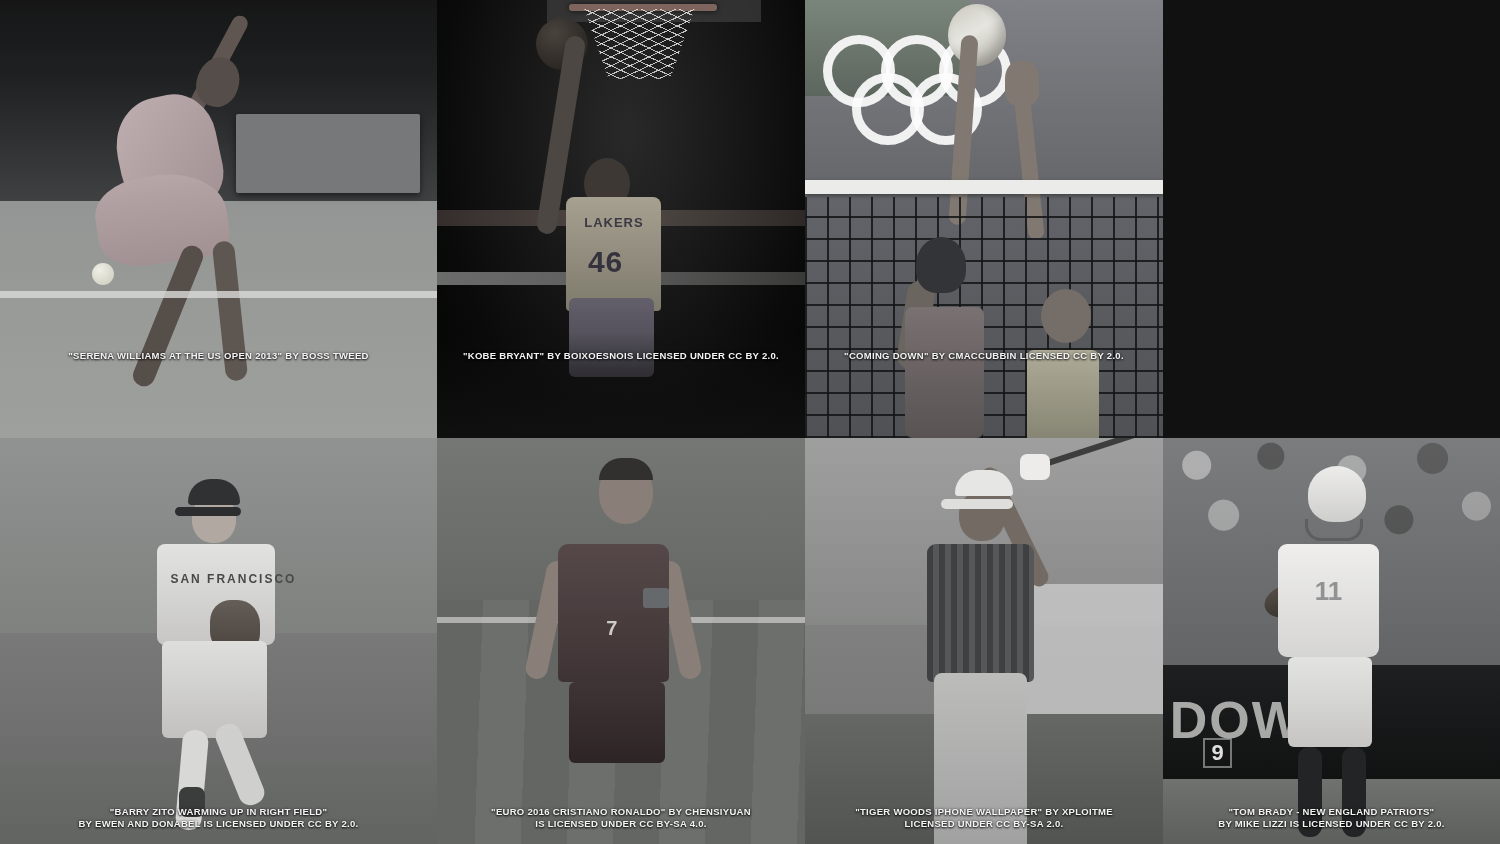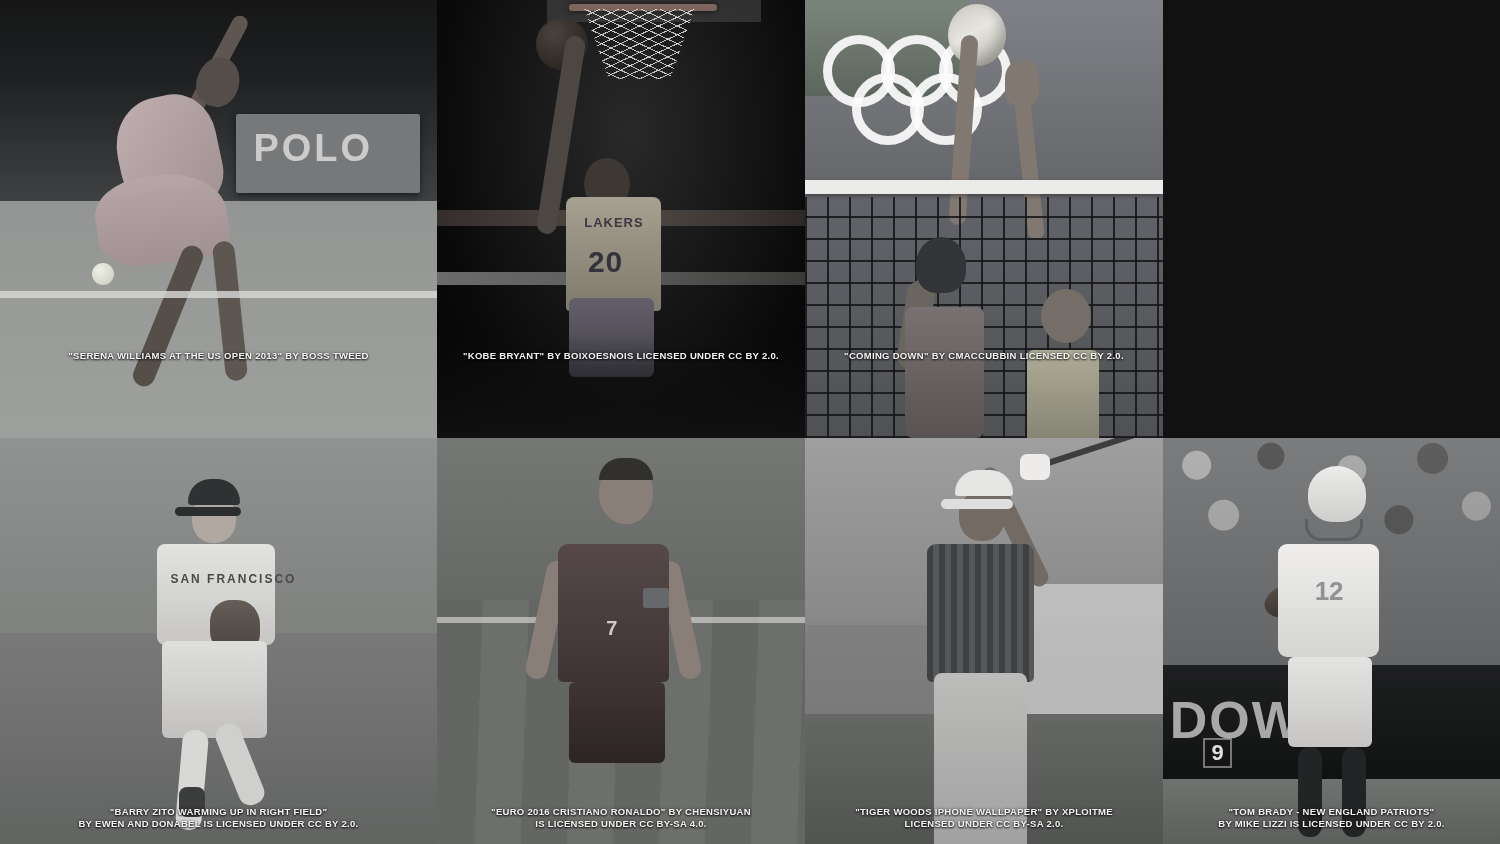--- a/index.html
+++ b/index.html
@@ -310,21 +310,20 @@
 </head>
 <body>
 
 <div id="stage">
 
   <div class="row row-top">
 
     <div class="panel p1" style="width:437px">
       <div class="wall"></div>
       <div class="box"></div>
-      <div class="polo">POLO</div>
       <div class="armU"></div>
       <div class="head"></div>
       <div class="torso"></div>
       <div class="skirt"></div>
       <div class="legA"></div>
       <div class="legB"></div>
       <div class="line"></div>
       <div class="ball"></div>
       <div class="caption">"SERENA WILLIAMS AT THE US OPEN 2013" BY BOSS TWEED</div>
     </div>
@@ -333,21 +332,21 @@
       <div class="board"></div>
       <div class="hoop"></div>
       <div class="net"></div>
       <div class="stripe"></div>
       <div class="stripe2"></div>
       <div class="bball"></div>
       <div class="armL"></div>
       <div class="head"></div>
       <div class="jersey"></div>
       <div class="lakers">LAKERS</div>
-      <div class="num">20</div>
+      <div class="num">46</div>
       <div class="shorts"></div>
       <div class="crowd"></div>
       <div class="caption">"KOBE BRYANT" BY BOIXOESNOIS LICENSED UNDER CC BY 2.0.</div>
     </div>
 
     <div class="panel p3" style="width:358px">
       <div class="green"></div>
       <div class="rings">
         <div class="ring" style="left:0;top:0"></div>
         <div class="ring" style="left:58px;top:0"></div>
@@ -421,21 +420,21 @@
     </div>
 
     <div class="panel p8" style="width:337px">
       <div class="crowd"></div>
       <div class="wall"></div>
       <div class="bigtxt">DOWN</div>
       <div class="field"></div>
       <div class="ten">9</div>
       <div class="ball"></div>
       <div class="jersey"></div>
-      <div class="twelve">12</div>
+      <div class="twelve">11</div>
       <div class="helmet"></div>
       <div class="fmask"></div>
       <div class="pants"></div>
       <div class="legA"></div>
       <div class="legB"></div>
       <div class="caption">"TOM BRADY - NEW ENGLAND PATRIOTS"
 BY MIKE LIZZI IS LICENSED UNDER CC BY 2.0.</div>
     </div>
   </div>
 

